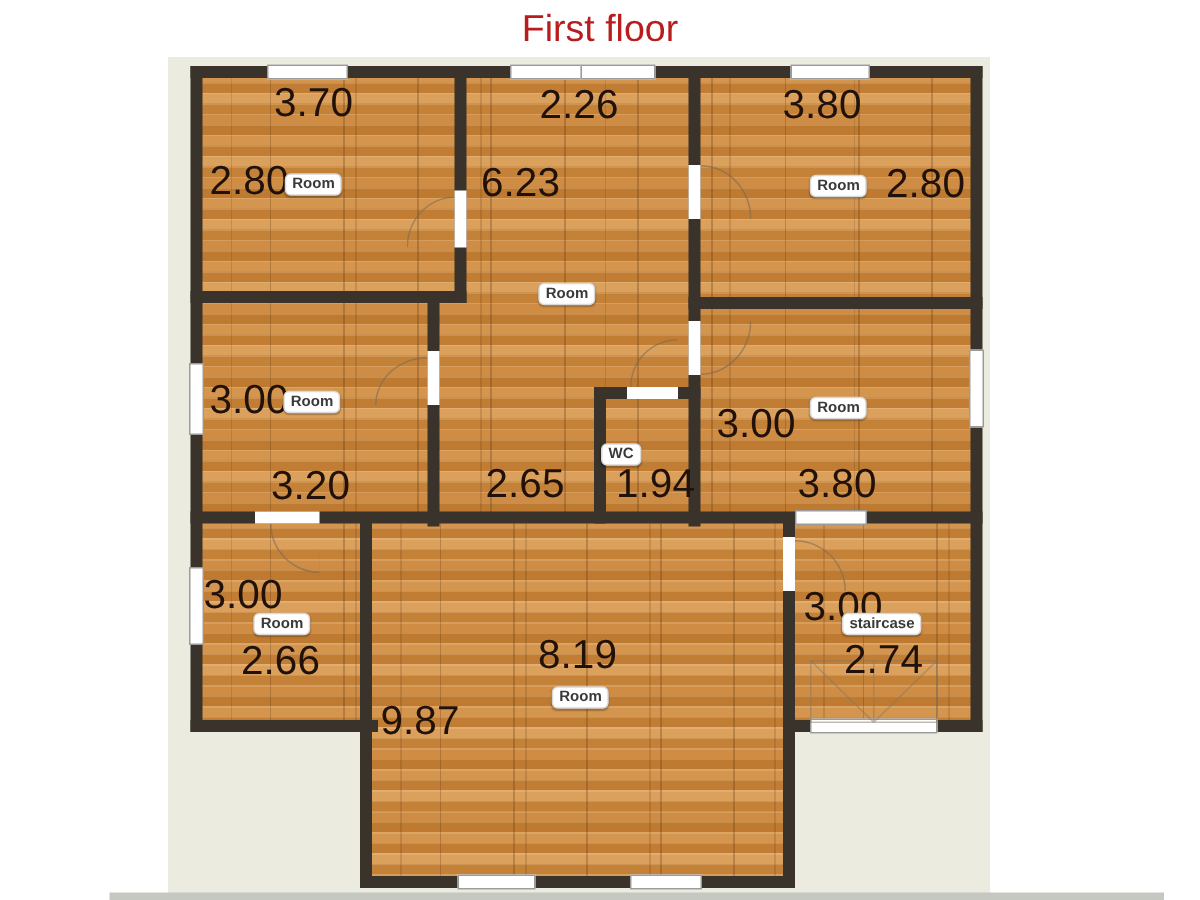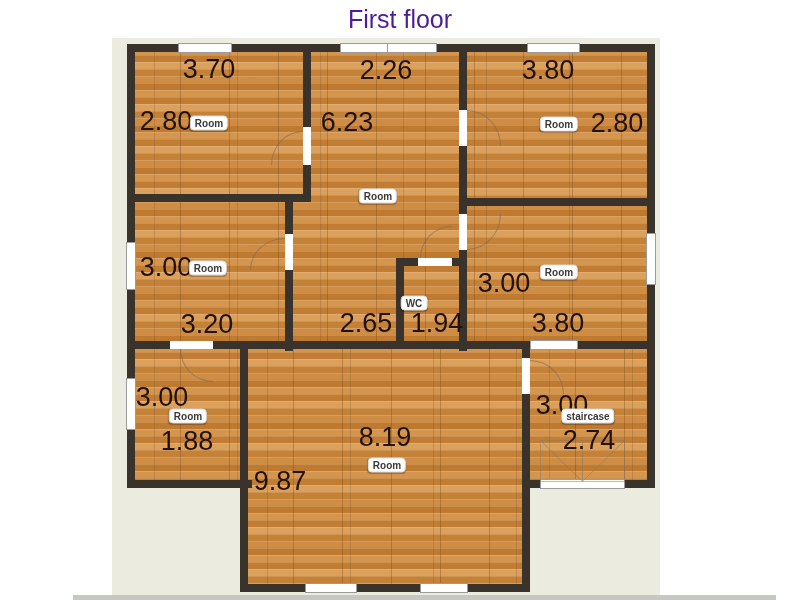--- a/index.html
+++ b/index.html
@@ -2,21 +2,21 @@
 <html><head>
 <meta charset="utf-8">
 <style>
   html,body{margin:0;padding:0;}
   body{width:800px;height:600px;position:relative;background:#ffffff;overflow:hidden;
        font-family:"Liberation Sans",sans-serif;}
   #stage{position:absolute;left:0;top:0;width:800px;height:600px;}
   .panel{position:absolute;left:112px;top:38px;width:548px;height:558px;background:#ecebe0;}
   .bottom-strip{position:absolute;left:73px;top:595px;width:703px;height:5px;background:#c4c8c1;}
   .title{position:absolute;left:0;top:5px;width:800px;text-align:center;
-         font-size:25px;color:#4c1d95;}
+         font-size:25px;color:#b91c1c;}
   .floor{position:absolute;background-color:#c98440;
     background-image:
       repeating-linear-gradient(90deg, rgba(92,53,18,0.28) 0 1px, transparent 1px 49px),
       repeating-linear-gradient(90deg, transparent 0 23px, rgba(92,53,18,0.18) 23px 24px, transparent 24px 83px),
       repeating-linear-gradient(180deg, rgba(255,235,205,0.18) 0 1px, transparent 1px 7px),
       repeating-linear-gradient(180deg,
         #d4954e 0, #d4954e 7px,
         #c17d34 7px, #c17d34 14px,
         #dba05c 14px, #dba05c 21px,
         #c48138 21px, #c48138 28px,
@@ -102,30 +102,30 @@
         <rect x="0.5" y="0.5" width="84" height="41"></rect>
         <path d="M0.5,0.5 L42.5,41.5 M84.5,0.5 L42.5,41.5 M42.5,0.5 L42.5,41.5"></path>
       </g>
     </svg>
   </div>
 
   <div class="dim" style="left:209px;top:69px">3.70</div>
   <div class="dim" style="left:166px;top:121px">2.80</div>
   <div class="dim" style="left:386px;top:70px">2.26</div>
   <div class="dim" style="left:347px;top:122px">6.23</div>
-  <div class="dim" style="left:366px;top:323px">2.65</div>
+  <div class="dim" style="left:350px;top:323px">2.65</div>
   <div class="dim" style="left:548px;top:70px">3.80</div>
   <div class="dim" style="left:617px;top:123px">2.80</div>
   <div class="dim" style="left:166px;top:267px">3.00</div>
   <div class="dim" style="left:207px;top:324px">3.20</div>
   <div class="dim" style="left:437px;top:323px">1.94</div>
   <div class="dim" style="left:504px;top:283px">3.00</div>
   <div class="dim" style="left:558px;top:323px">3.80</div>
   <div class="dim" style="left:162px;top:397px">3.00</div>
-  <div class="dim" style="left:187px;top:441px">1.88</div>
+  <div class="dim" style="left:187px;top:441px">2.66</div>
   <div class="dim" style="left:385px;top:437px">8.19</div>
   <div class="dim" style="left:280px;top:481px">9.87</div>
   <div class="dim" style="left:562px;top:405px">3.00</div>
   <div class="dim" style="left:589px;top:440px">2.74</div>
 
   <div class="badge" style="left:209px;top:123px">Room</div>
   <div class="badge" style="left:378px;top:196px">Room</div>
   <div class="badge" style="left:559px;top:124px">Room</div>
   <div class="badge" style="left:208px;top:268px">Room</div>
   <div class="badge" style="left:414px;top:303px">WC</div>

